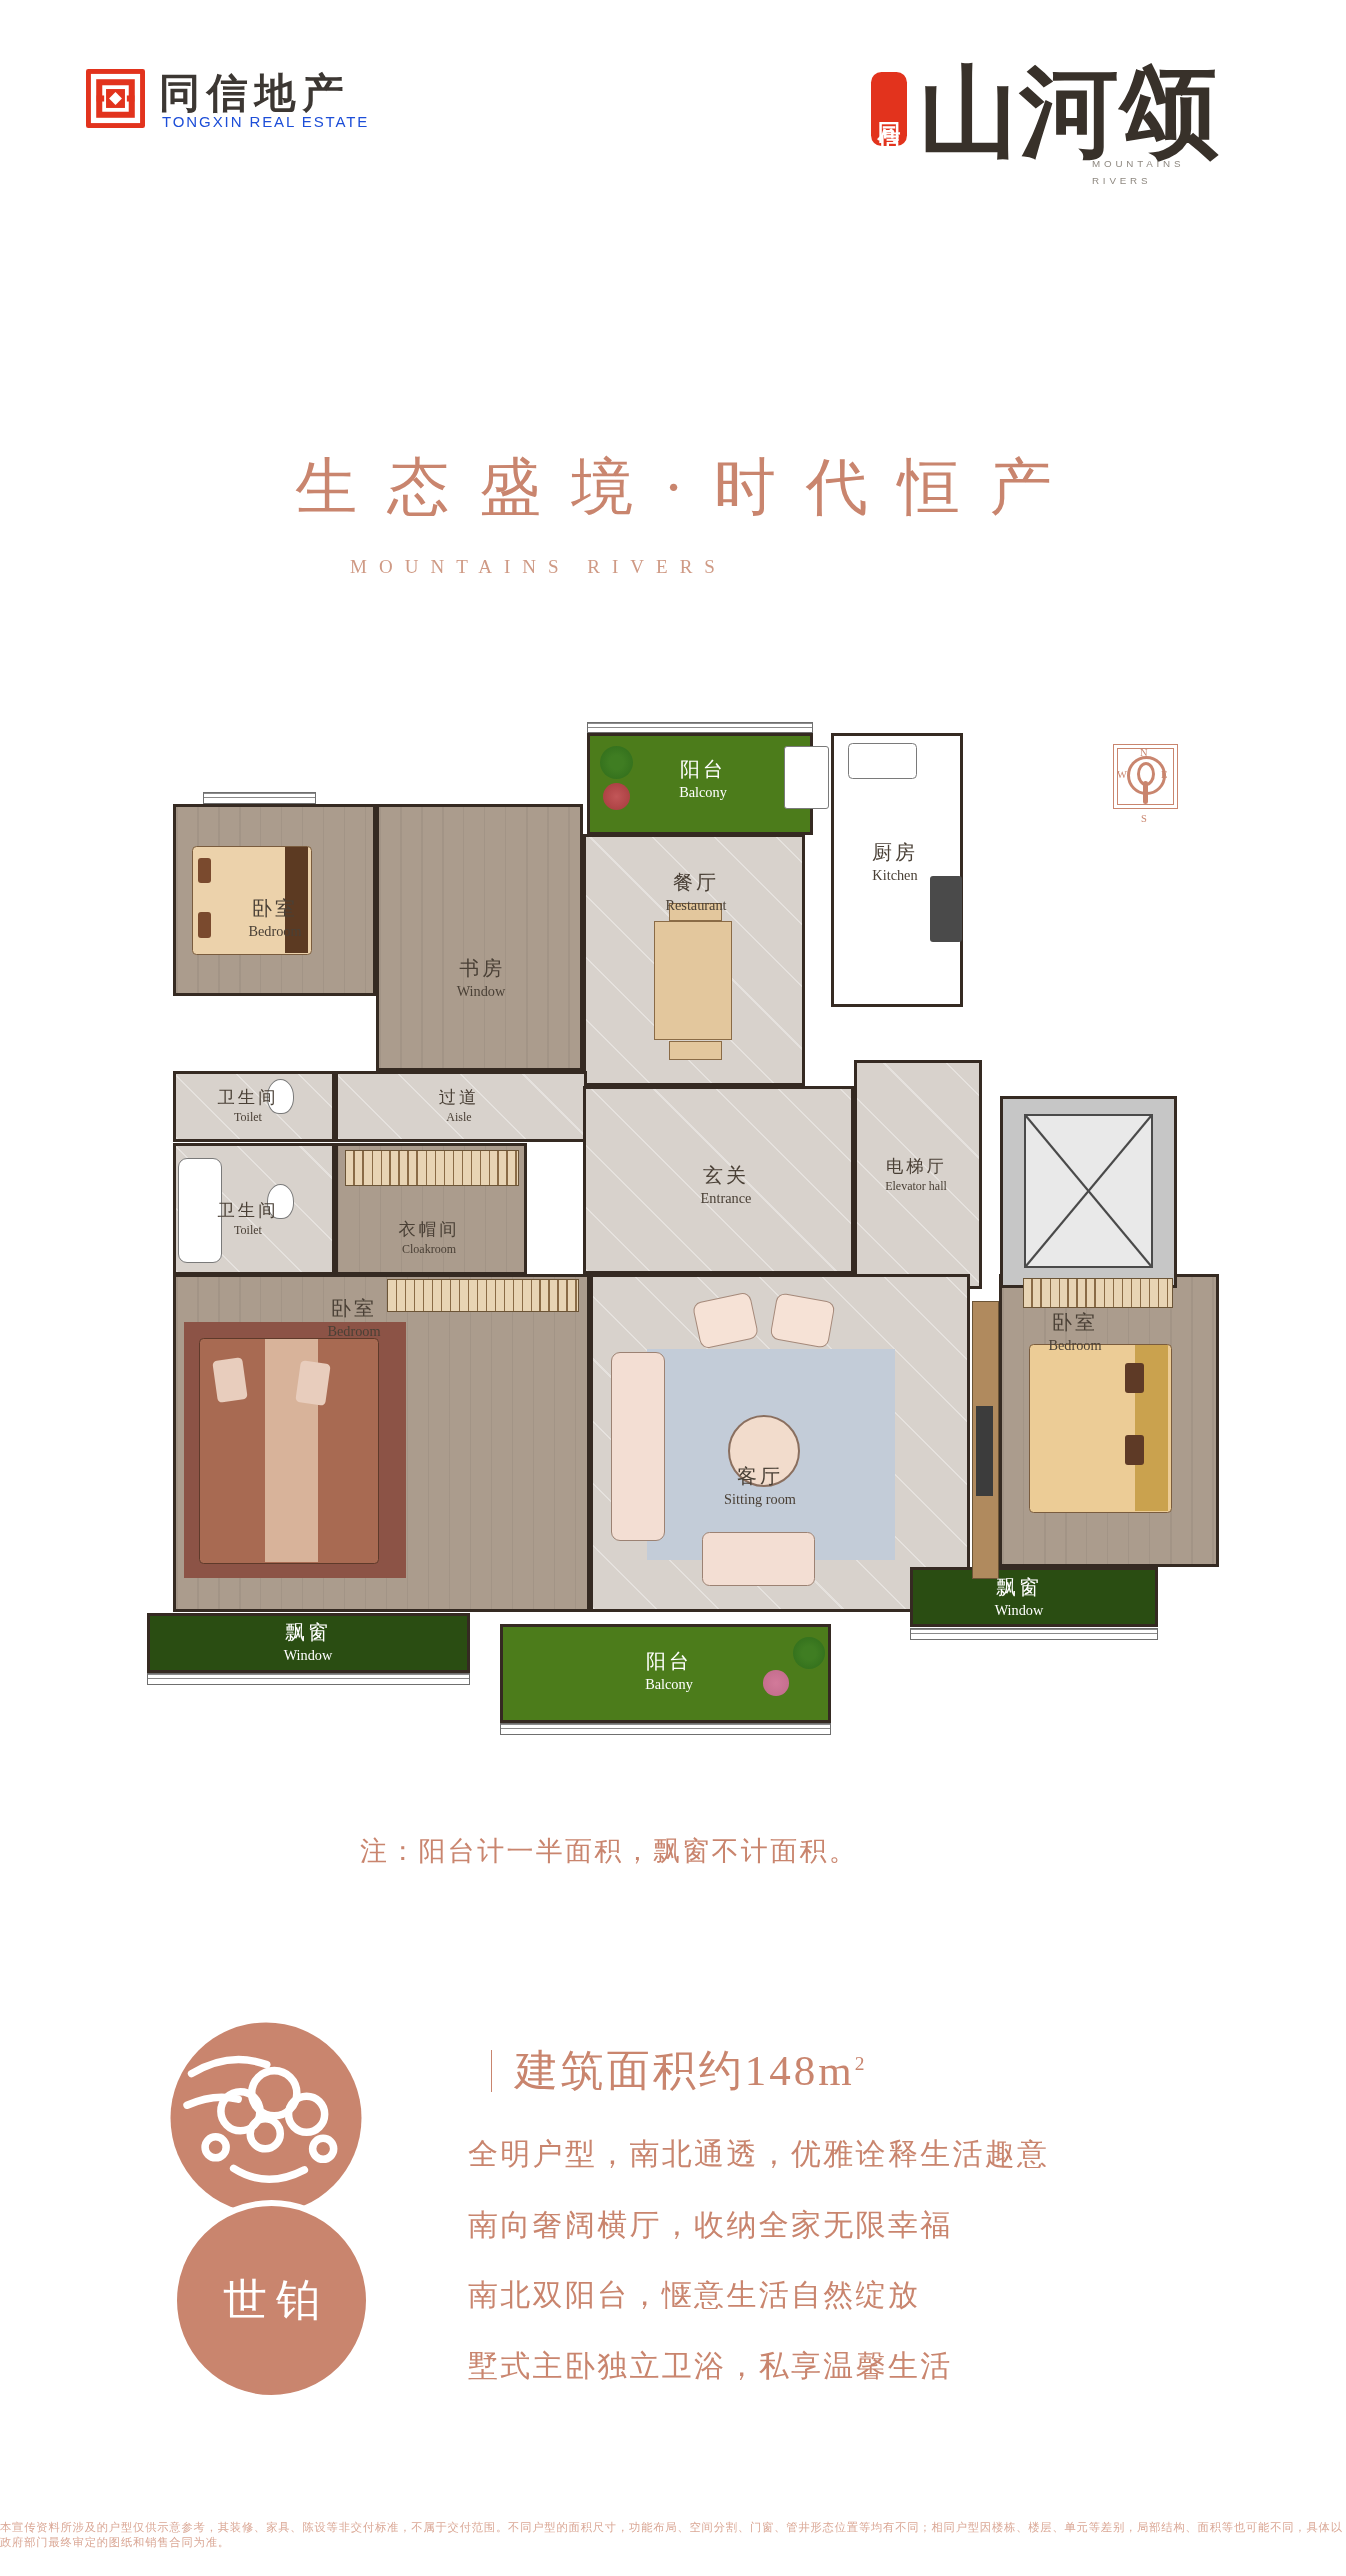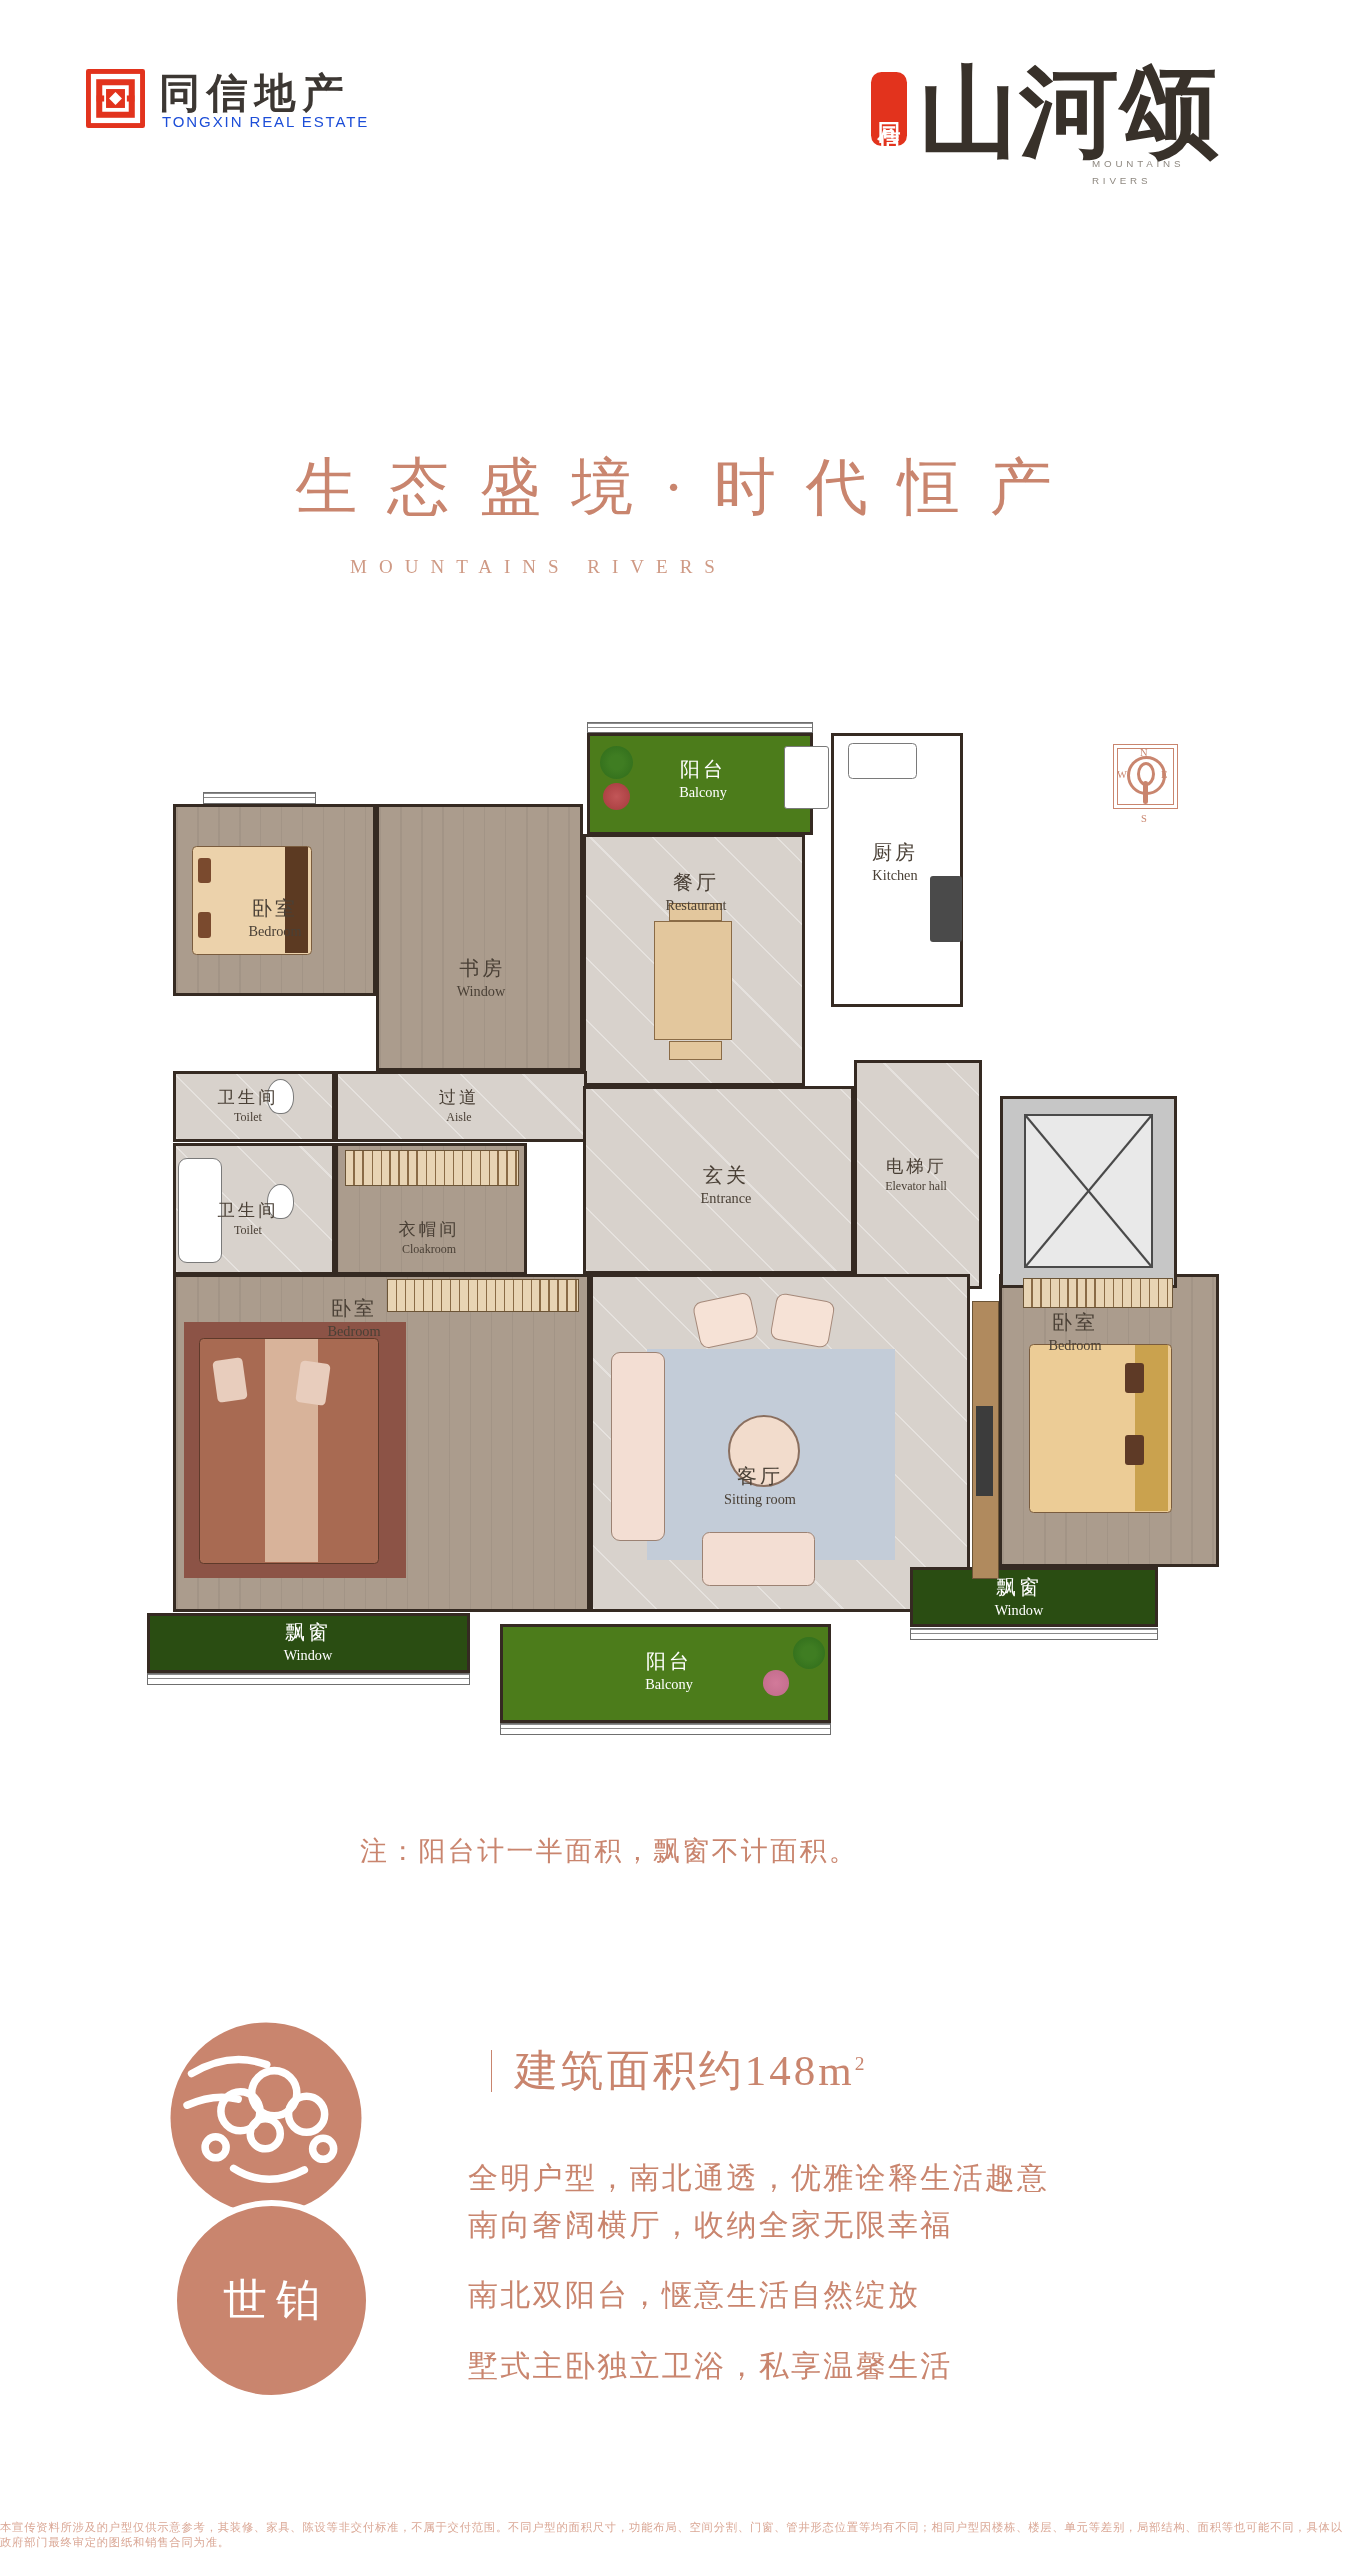--- a/index.html
+++ b/index.html
@@ -257,19 +257,19 @@
 </div>
 <div class="abs badge-solid">
   <span>世铂</span>
 </div>
 
 <div class="abs spec-row">
   <span class="div"></span>
   <span class="t"><span>建筑面积约148m</span><sup>2</sup></span>
 </div>
 
-<div class="abs bullet" style="top:2134px;margin-top:24px;">全明户型，南北通透，优雅诠释生活趣意</div>
+<div class="abs bullet" style="top:2134px;">全明户型，南北通透，优雅诠释生活趣意</div>
 <div class="abs bullet" style="top:2205px;">南向奢阔横厅，收纳全家无限幸福</div>
 <div class="abs bullet" style="top:2275px;">南北双阳台，惬意生活自然绽放</div>
 <div class="abs bullet" style="top:2346px;">墅式主卧独立卫浴，私享温馨生活</div>
 
 <div class="abs disclaimer">本宣传资料所涉及的户型仅供示意参考，其装修、家具、陈设等非交付标准，不属于交付范围。不同户型的面积尺寸，功能布局、空间分割、门窗、管井形态位置等均有不同；相同户型因楼栋、楼层、单元等差别，局部结构、面积等也可能不同，具体以政府部门最终审定的图纸和销售合同为准。</div>
 
 
 </body></html>

